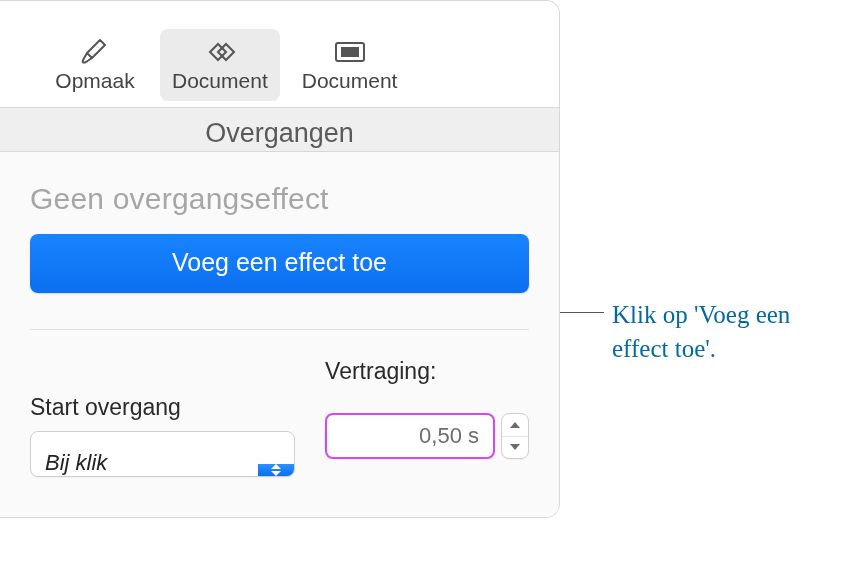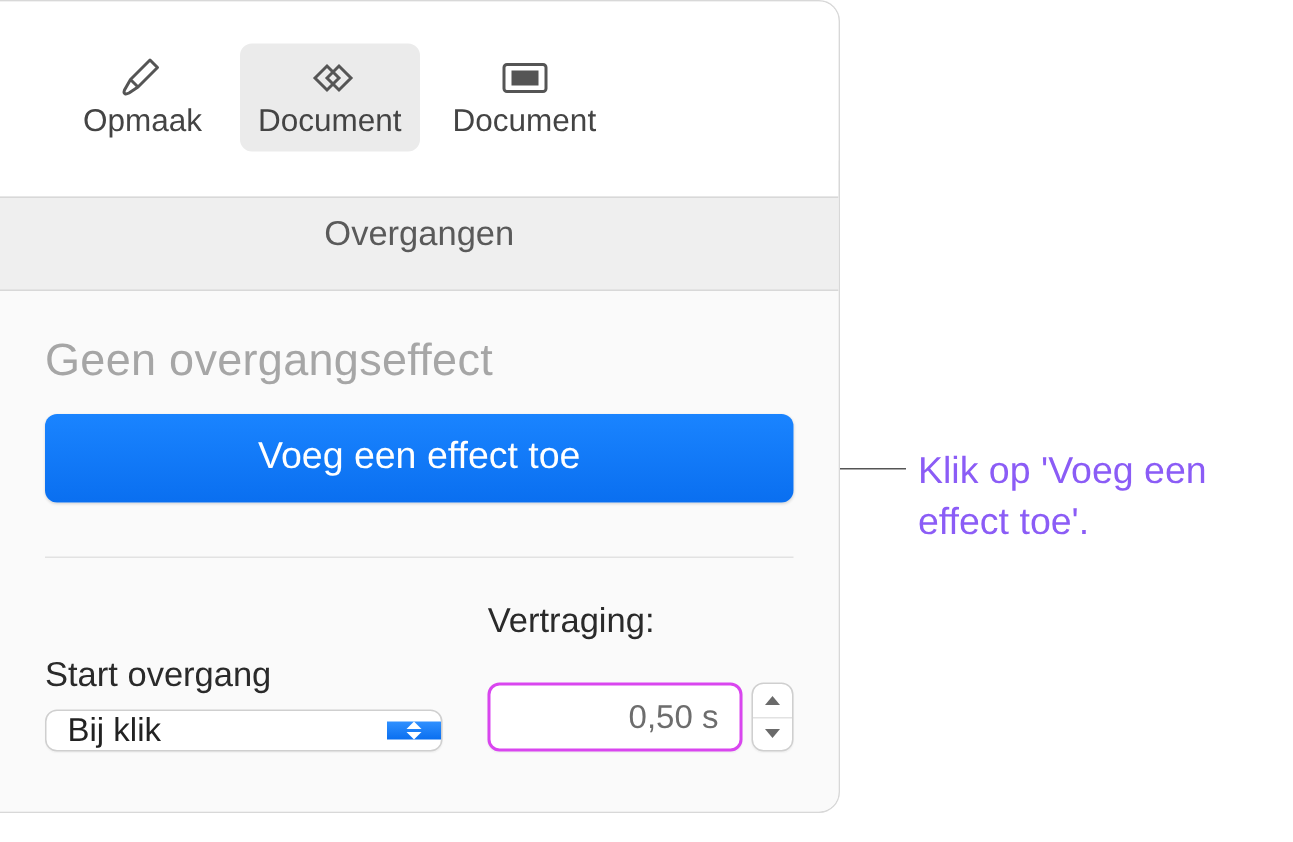--- a/index.html
+++ b/index.html
@@ -48,24 +48,23 @@
       height: 34px;
       display: flex;
       align-items: center;
       justify-content: center;
     }
     .section-header {
       background: #efefef;
       border-top: 1px solid #d8d8d8;
       border-bottom: 1px solid #d8d8d8;
       text-align: center;
-      font-size: 23px;
+      font-size: 27px;
       color: #5a5a5a;
-      padding: 10px 0 24px 0;
-      margin-top: 24px;
+      padding: 10px 0 2px 0;
     }
     .body-area {
       padding: 30px 30px 40px 30px;
       background: #fafafa;
     }
     .no-effect-title {
       font-size: 30px;
       color: #a6a6a6;
       margin-bottom: 18px;
       letter-spacing: 0.2px;
@@ -100,27 +99,28 @@
     }
     .control-group.left { flex: 1.3; margin-top: 36px; }
     .control-group.right { flex: 1; gap: 28px; }
     .control-label {
       font-size: 23px;
       color: #2a2a2a;
     }
     .select-wrap {
       position: relative;
       display: flex;
-      align-items: center;
+      align-items: flex-end;
       border: 1px solid #cfcfcf;
       border-radius: 8px;
       background: #fff;
-      height: 28px;
+      height: 46px;
       overflow: hidden;
       box-shadow: 0 1px 1px rgba(0,0,0,0.04);
+      font-style: italic;
     }
     .select-value {
       flex: 1;
       padding: 0 14px;
       font-size: 22px;
       display: flex;
       align-items: center;
       color: #222;
     }
     .select-handle {
@@ -192,24 +192,25 @@
       align-items: flex-start;
     }
     .callout-line {
       width: 44px;
       height: 1px;
       background: #555;
       margin-top: 14px;
     }
     .callout-text {
       font-size: 25px;
-      color: #8b5cf6;
+      color: #0369a1;
       line-height: 1.35;
       padding-left: 8px;
       max-width: 240px;
+      font-family: Liberation Serif, serif;
     }
   </style>
 </head>
 <body>
 
 <div class="panel">
 
   <div class="toolbar">
     <div class="toolbar-item">
       <span class="icon-slot">

